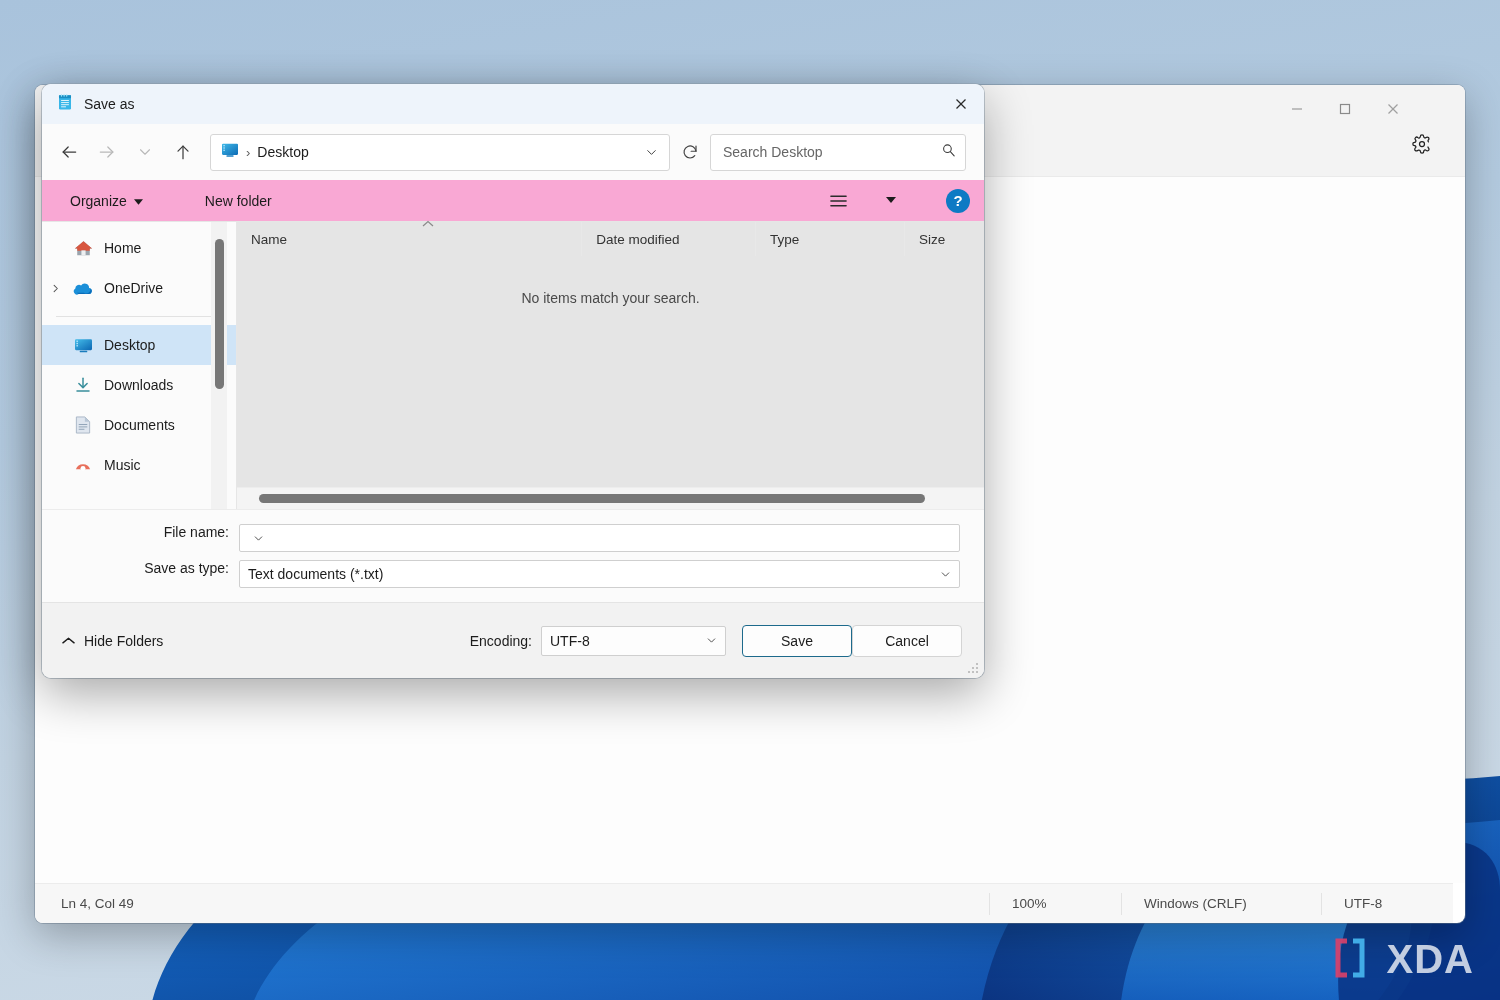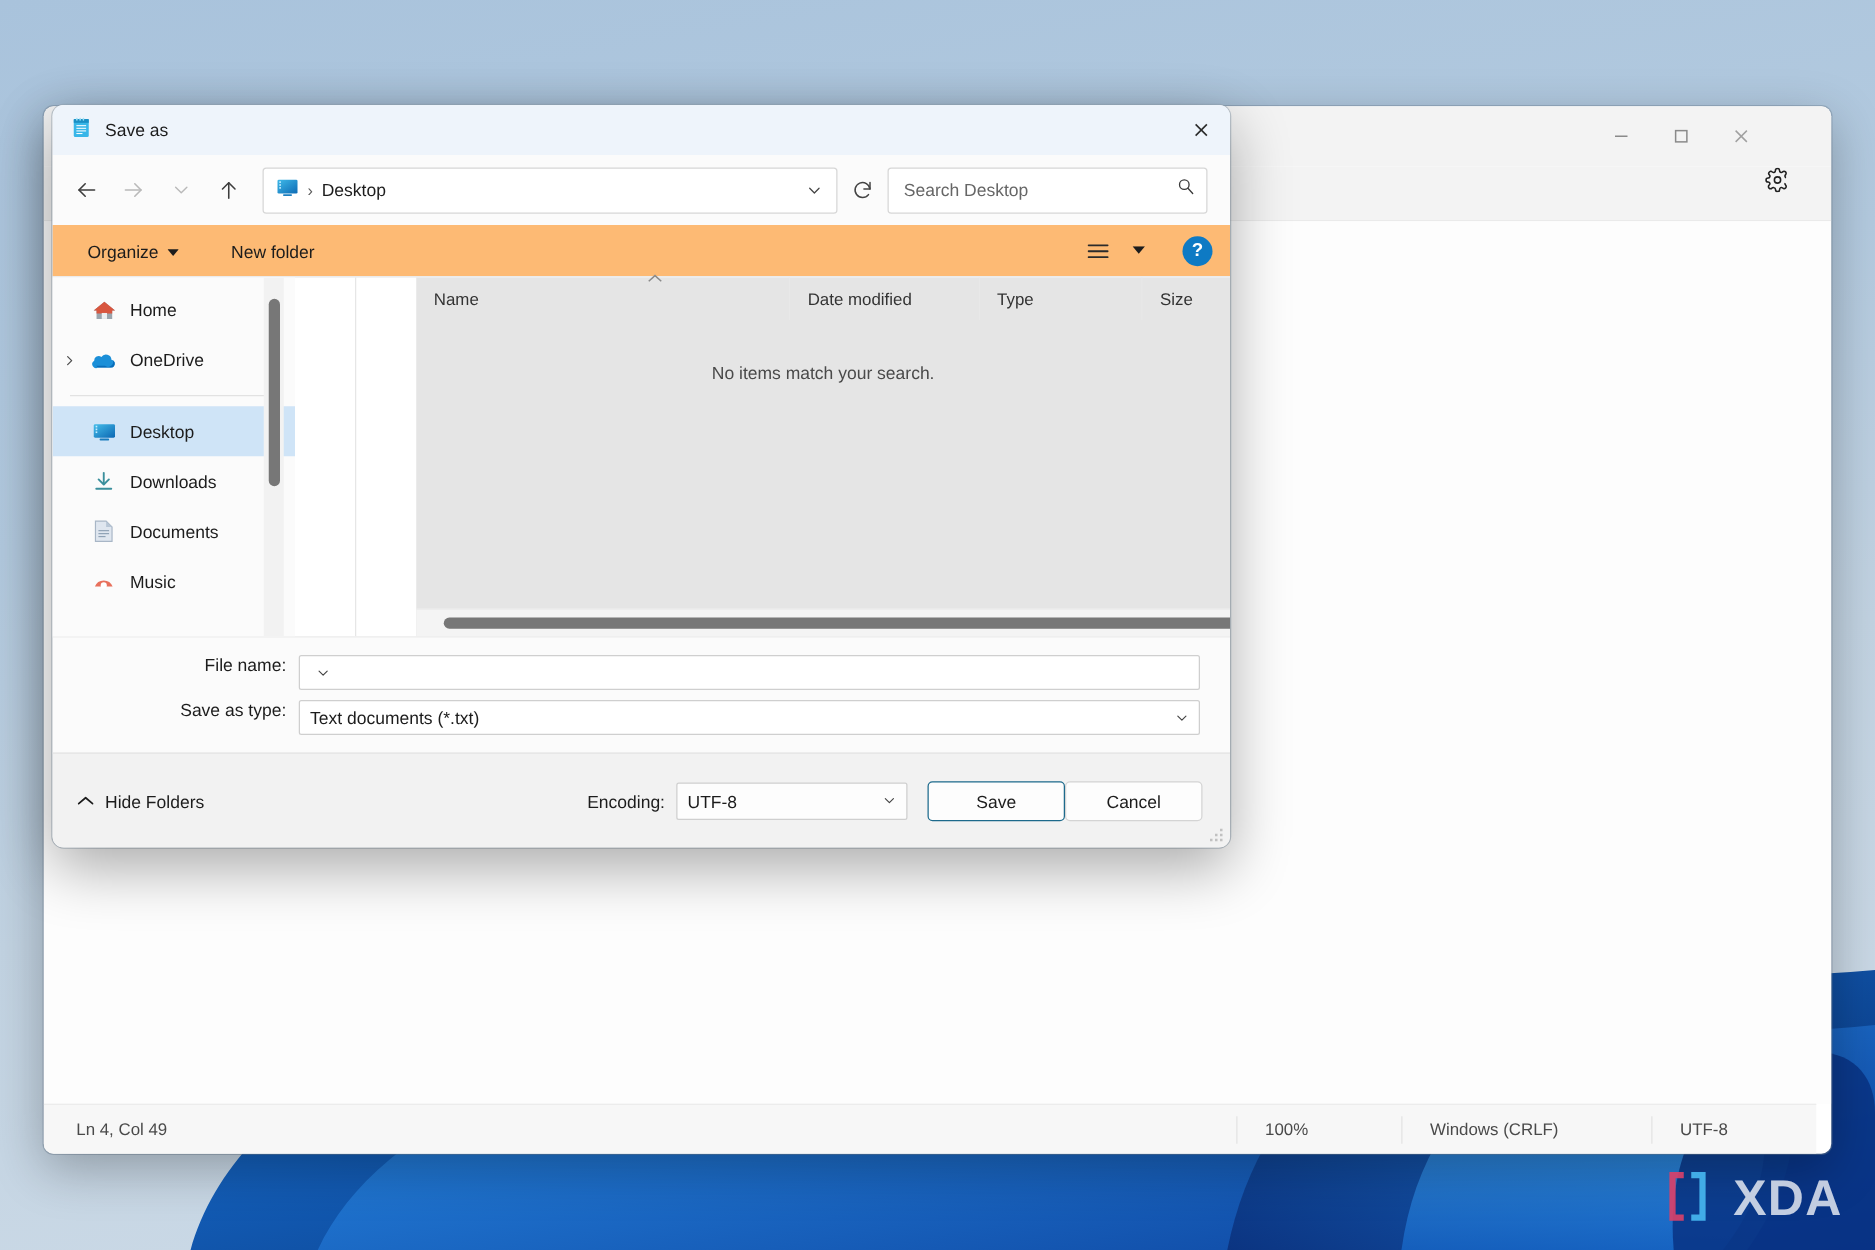--- a/index.html
+++ b/index.html
@@ -196,21 +196,22 @@
   }
   #search-input::placeholder { color: #666; }
 
   
   #dlg-cmdbar {
     height: 41px;
     display: flex;
     align-items: center;
     padding: 0 14px 0 18px;
     flex: 0 0 auto;
-    background: #fdba74;
+    background: #f9a8d4;
+    gap: 20px;
   }
   .cmd-btn {
     font-size: 14px;
     color: #1c1c1c;
     padding: 5px 10px;
     display: flex;
     align-items: center;
     gap: 7px;
   }
   #cmd-newfolder { margin-left: 22px; }
@@ -236,21 +237,20 @@
     margin-left: 30px;
   }
 
   
   #dlg-main {
     flex: 1;
     display: flex;
     min-height: 0;
     background: #ffffff;
     border-top: 1px solid #e6e6e6;
-    gap: 48px;
   }
   #sidebar {
     width: 194px;
     background: #fbfbfb;
     position: relative;
     overflow: hidden;
     flex: 0 0 auto;
   }
   #sidebar-list { padding-top: 6px; }
   .side-item {

